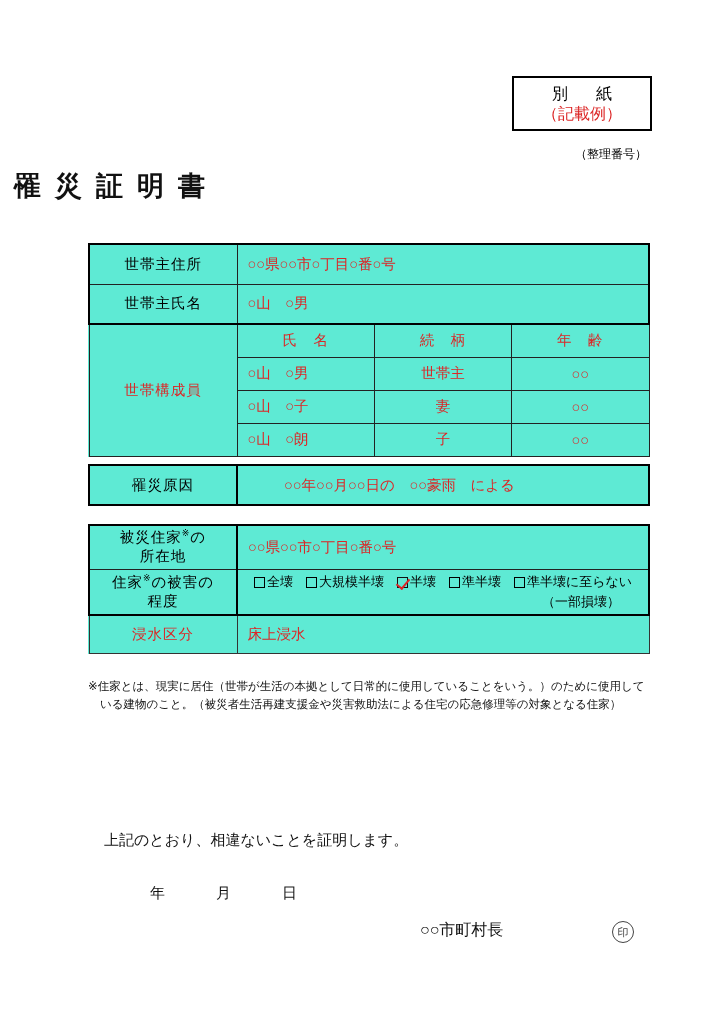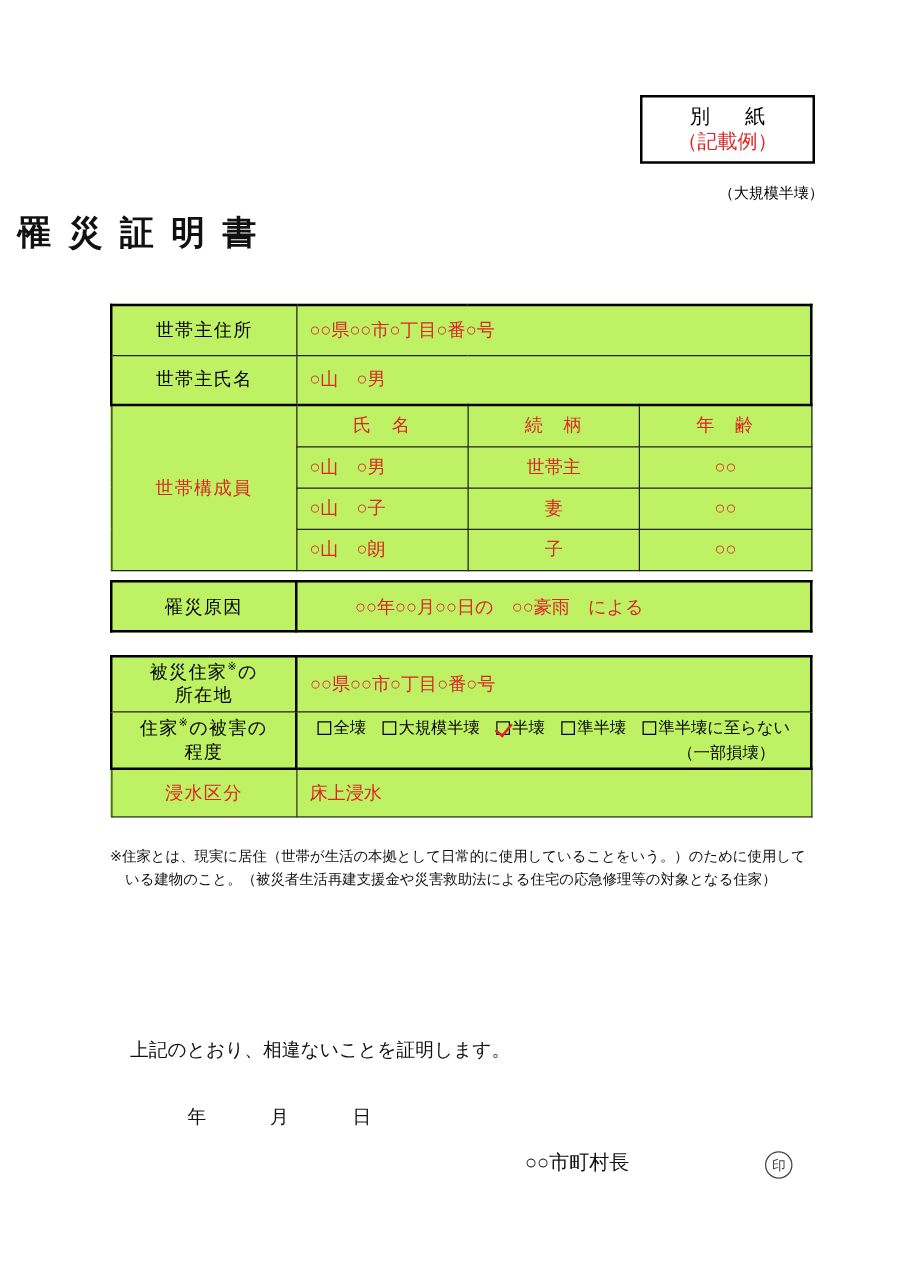--- a/index.html
+++ b/index.html
@@ -68,21 +68,21 @@
     text-indent: 14px;
     color: #111;
   }
 
   
   .tbl {
     position: absolute;
     box-sizing: border-box;
     border-collapse: collapse;
     table-layout: fixed;
-    background: #bef264;
+    background: #5eead4;
   }
   .tbl td {
     border: 1px solid #222;
     box-sizing: border-box;
     padding: 0 10px;
     font-size: 14.5px;
     vertical-align: middle;
   }
   .lbl {
     text-align: center;
@@ -279,21 +279,21 @@
 </head>
 <body>
 
 <div class="page">
 
   <div class="bessi-box">
     <div class="bessi-top">別　紙</div>
     <div class="bessi-sub">（記載例）</div>
   </div>
 
-  <div class="seiri">（大規模半壊）</div>
+  <div class="seiri">（整理番号）</div>
 
   <div class="doc-title">罹災証明書</div>
 
   <table class="tbl" id="table-household">
     <tbody>
         <tr>
       <td class="lbl outer-l outer-t" style="width:148px;">世帯主住所</td>
       <td class="val-red outer-r outer-t" colspan="3">○○県○○市○丁目○番○号</td>
     </tr>
     <tr>

